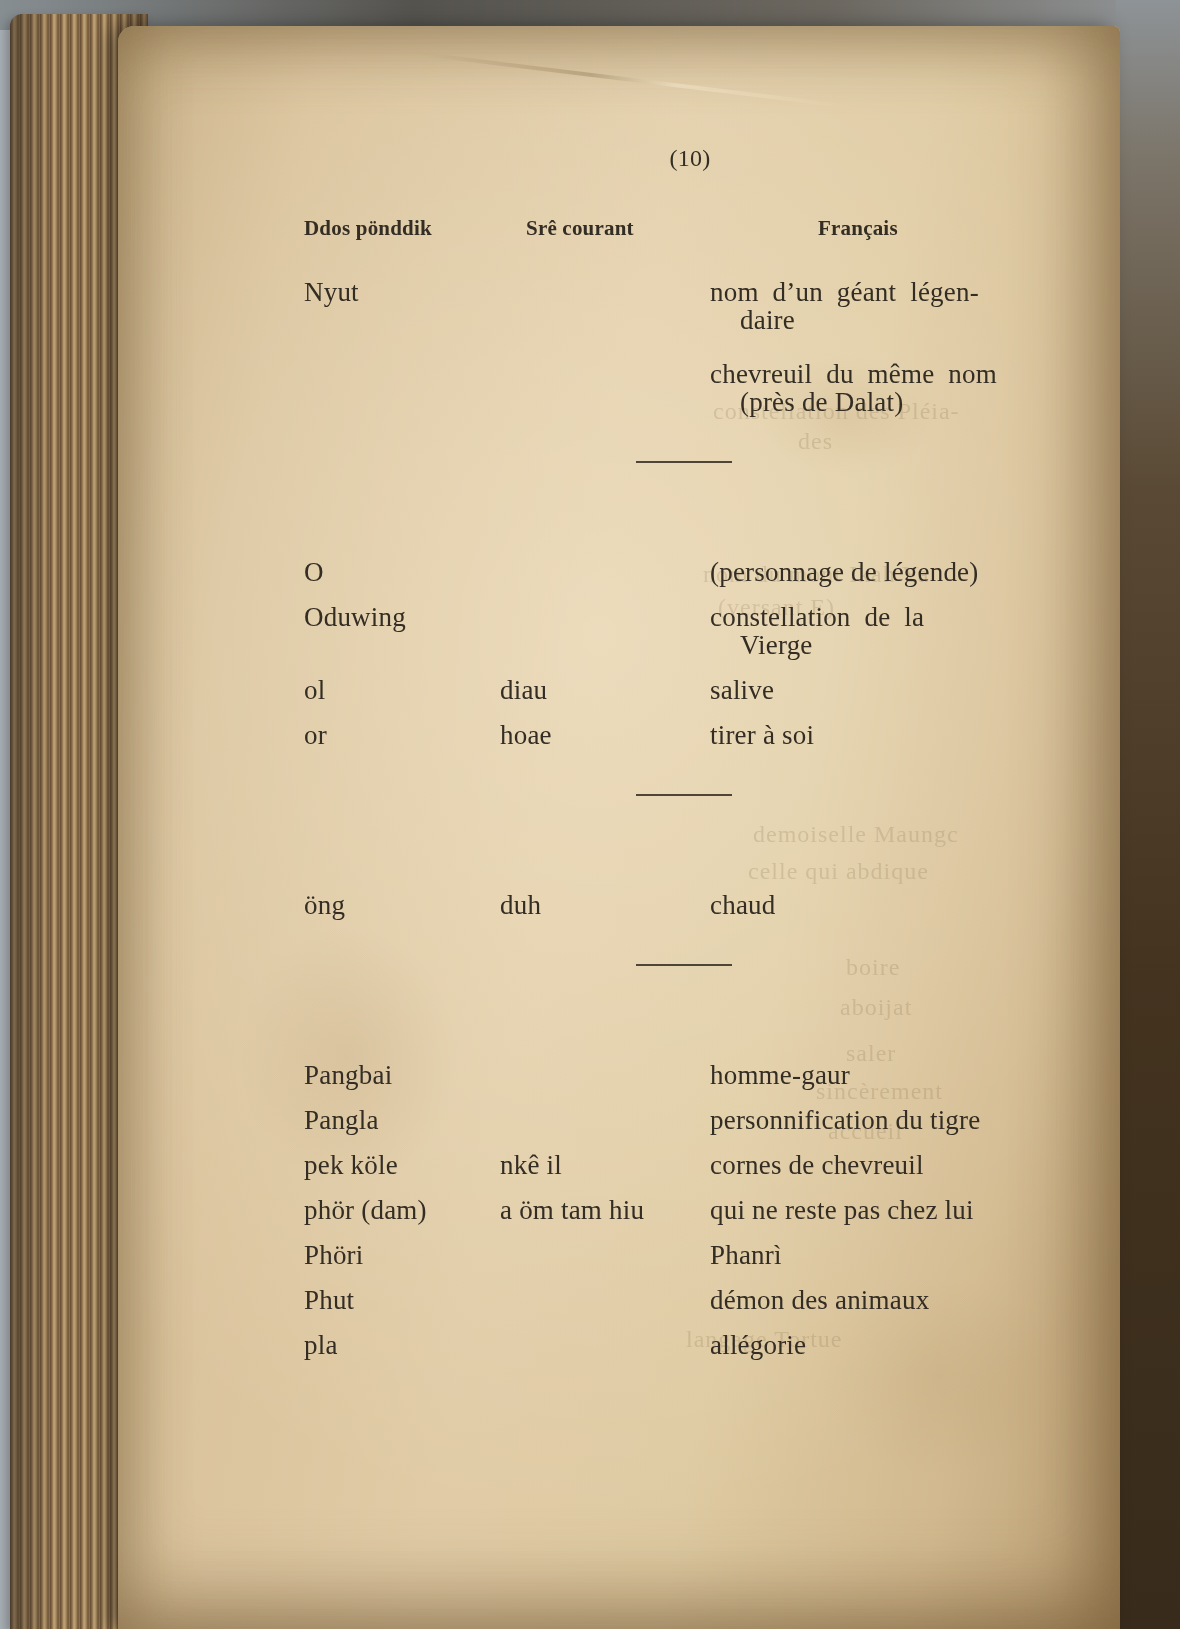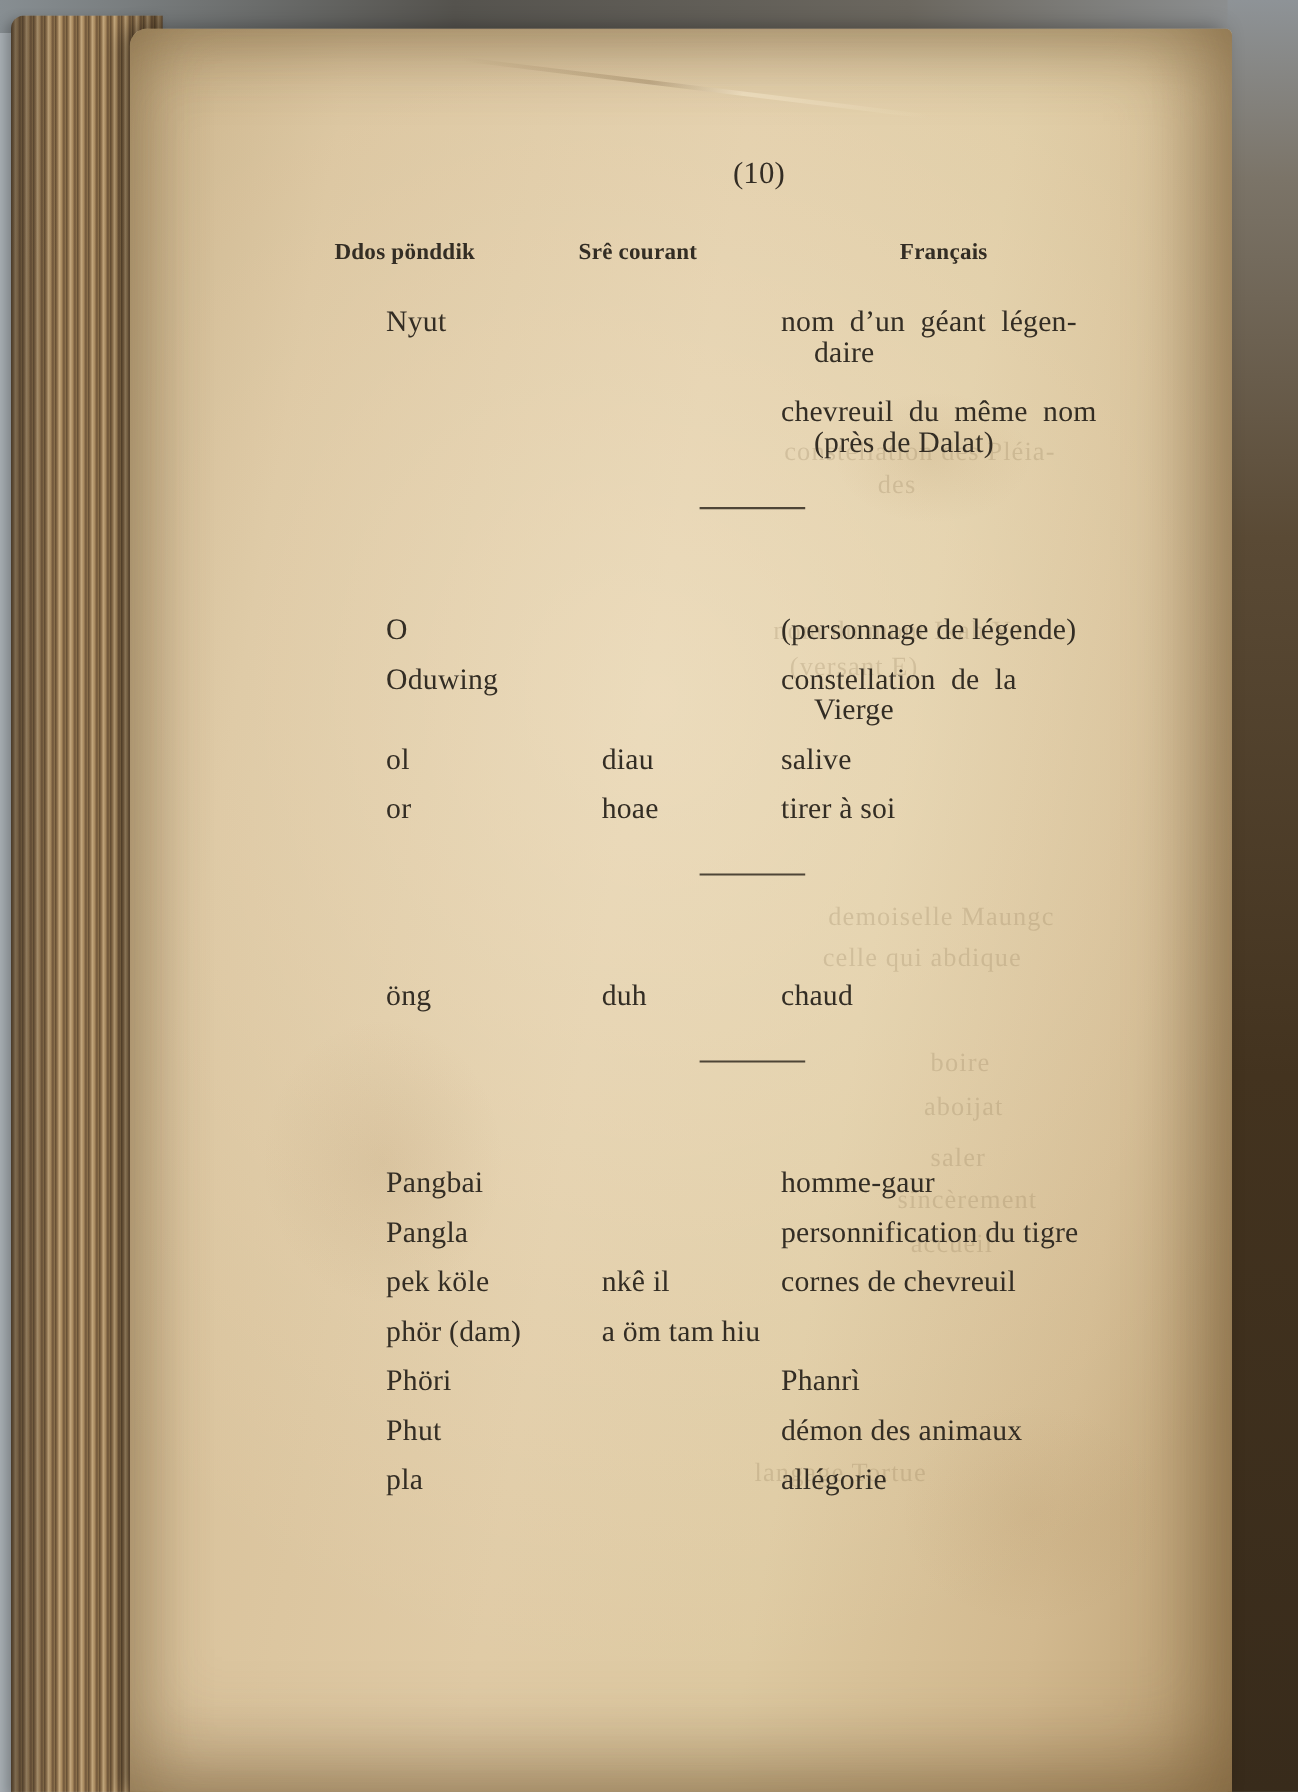--- a/index.html
+++ b/index.html
@@ -67,35 +67,35 @@
   }
 
   
   .content{
     position:absolute;left:186px;top:118px;width:772px;
     color:#332d24;
     font-size:27px;line-height:28px;
     letter-spacing:.2px;
   }
   .page-number{
-    text-align:center;font-size:28px;margin-bottom:42px;
+    text-align:center;font-size:24px;margin-bottom:42px;
   }
   .headers{
     display:grid;grid-template-columns:196px 210px 1fr;
     font-weight:bold;font-size:21px;
     margin-bottom:36px;
   }
   .headers .h2{padding-left:26px;}
   .headers .h3{padding-left:108px;}
 
   .row{
     display:grid;grid-template-columns:196px 210px 1fr;
     margin-bottom:17px;
   }
-  .row .c1,.row .c2{align-self:start;margin-left:47px;}
+  .row .c1,.row .c2{align-self:start;}
   .c3 .par{margin-bottom:26px;}
   .c3 .par:last-child{margin-bottom:0;}
   .c3 .par .cont{padding-left:30px;}
   .c3 .par.multi > div:first-child{word-spacing:7px;}
 
   .divider{
     width:96px;height:0;
     border-top:2px solid rgba(50,43,33,.85);
     margin:45px 0 95px 332px;
   }
@@ -226,20 +226,25 @@
             <div class="c2">nkê il</div>
             <div class="c3">
               <div class="par">
                 <div>cornes de chevreuil</div>
               </div>
             </div>
           </div>
           <div class="row">
             <div class="c1">phör (dam)</div>
             <div class="c2">a öm tam hiu</div>
+            <div class="c3">
+              <div class="par">
+                <div>qui ne reste pas chez lui</div>
+              </div>
+            </div>
           </div>
           <div class="row">
             <div class="c1">Phöri</div>
             <div class="c2"></div>
             <div class="c3">
               <div class="par">
                 <div>Phanrì</div>
               </div>
             </div>
           </div>

